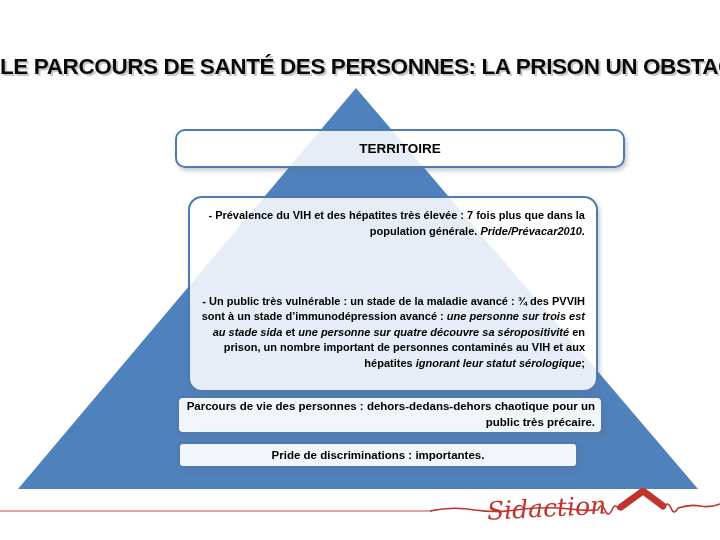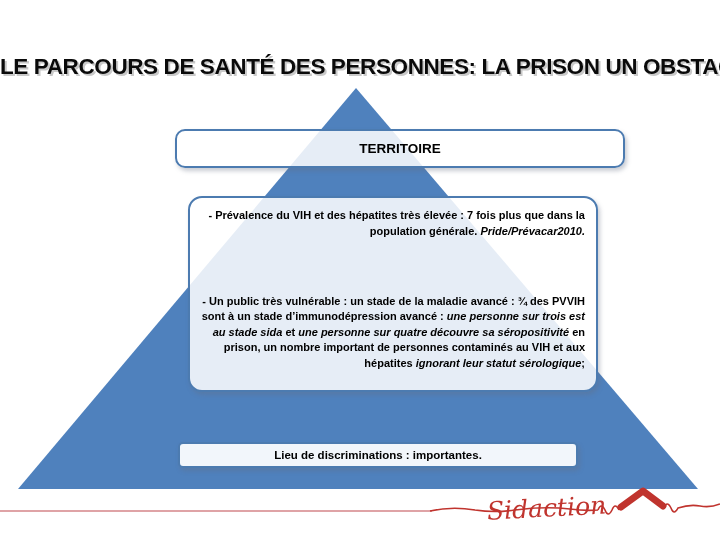--- a/index.html
+++ b/index.html
@@ -59,23 +59,26 @@
 
   <div class="pbox territoire">
     <span>TERRITOIRE</span>
   </div>
 
   <div class="pbox details">
     <p><span>- Prévalence du VIH et des hépatites très élevée : 7 fois plus que dans la population générale. </span><em>Pride/Prévacar2010.</em></p>
     <p><span>- Un public très vulnérable : un stade de la maladie avancé : ¾ des PVVIH sont à un stade d’immunodépression avancé : </span><em>une personne sur trois est au stade sida</em><span> et </span><em>une personne sur quatre découvre sa séropositivité</em><span> en prison, un nombre important de personnes contaminés au VIH et aux hépatites </span><em>ignorant leur statut sérologique</em><span>;</span></p>
   </div>
 
+  <div class="pbox parcours">
+    <span>Parcours de vie des personnes : dehors-dedans-dehors chaotique pour un public très précaire.</span>
+  </div>
 
   <div class="pbox lieu">
-    <span>Lieu de discriminations : importantes.</span>
+    <span>Pride de discriminations : importantes.</span>
   </div>
 
   <svg class="footer-svg" viewBox="0 480 720 60" aria-hidden="true">
     <path class="thinline" d="M0,511 L432,511"></path>
     <path class="redline" d="M430,511 q22,-5 45,-1 q20,3 40,0 q30,-4 55,-1 q15,2 28,1
          m0,0 q3,-8 7,0 q3,8 7,0 q3,-8 7,0
          M664,508 q3,-8 7,0 q3,8 7,0 q12,-4 22,-2 q10,2 20,-2"></path>
     <path class="ribbon" d="M621,507 L643,491 L663,506"></path>
     <text class="wordmark" x="487" y="517" transform="rotate(-3 540 510)">Sidaction</text>
   </svg>

